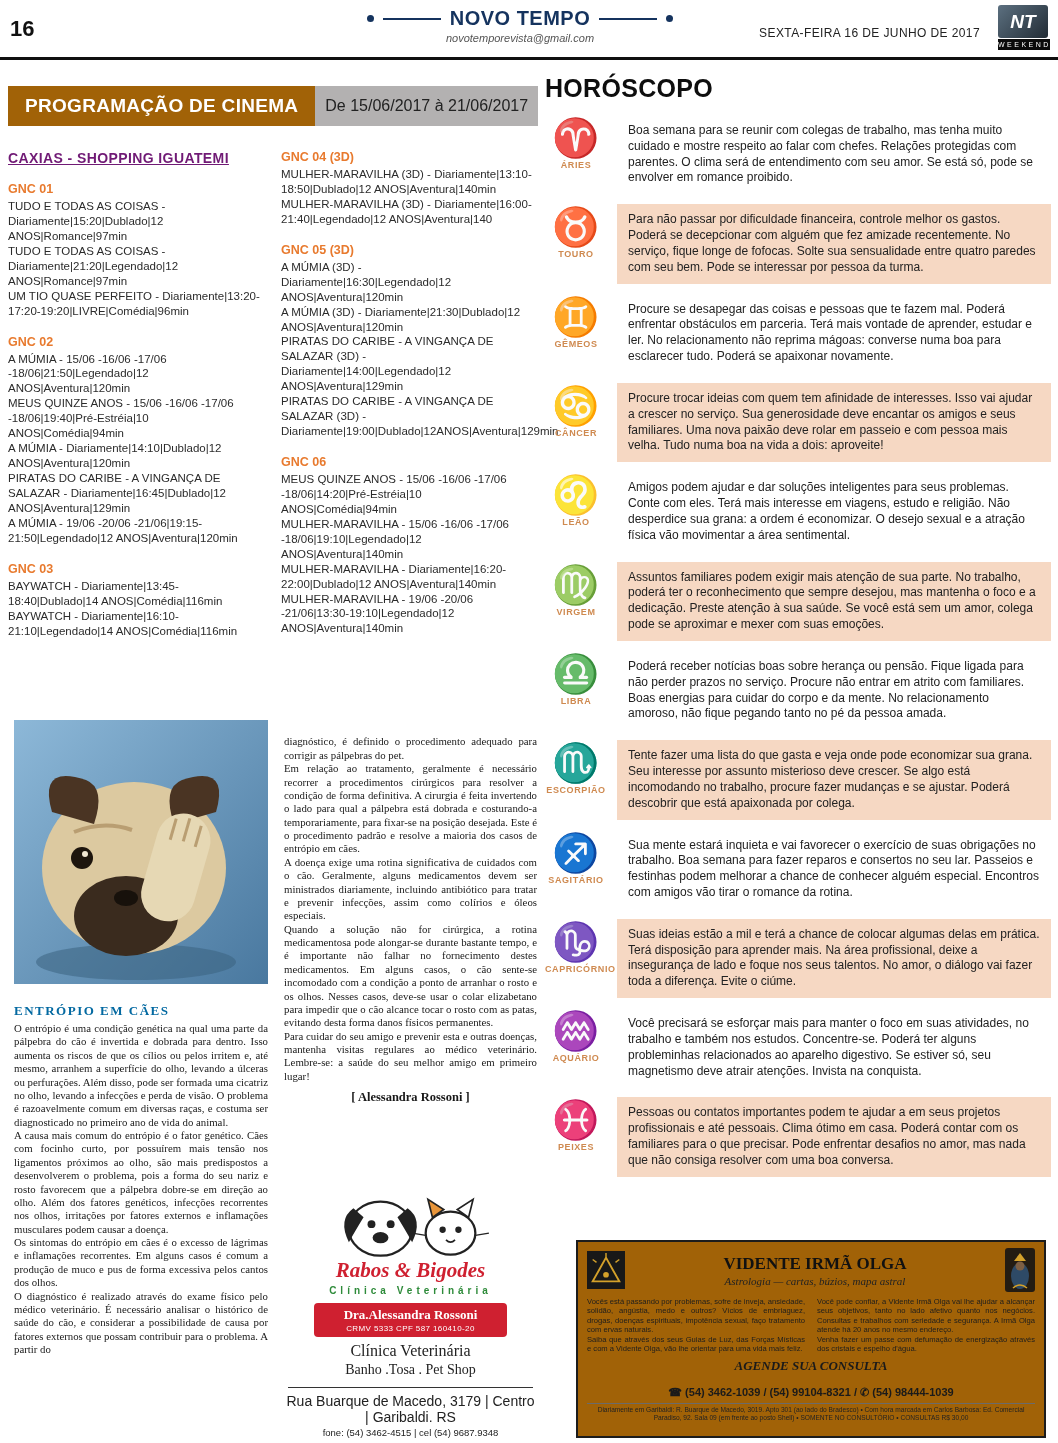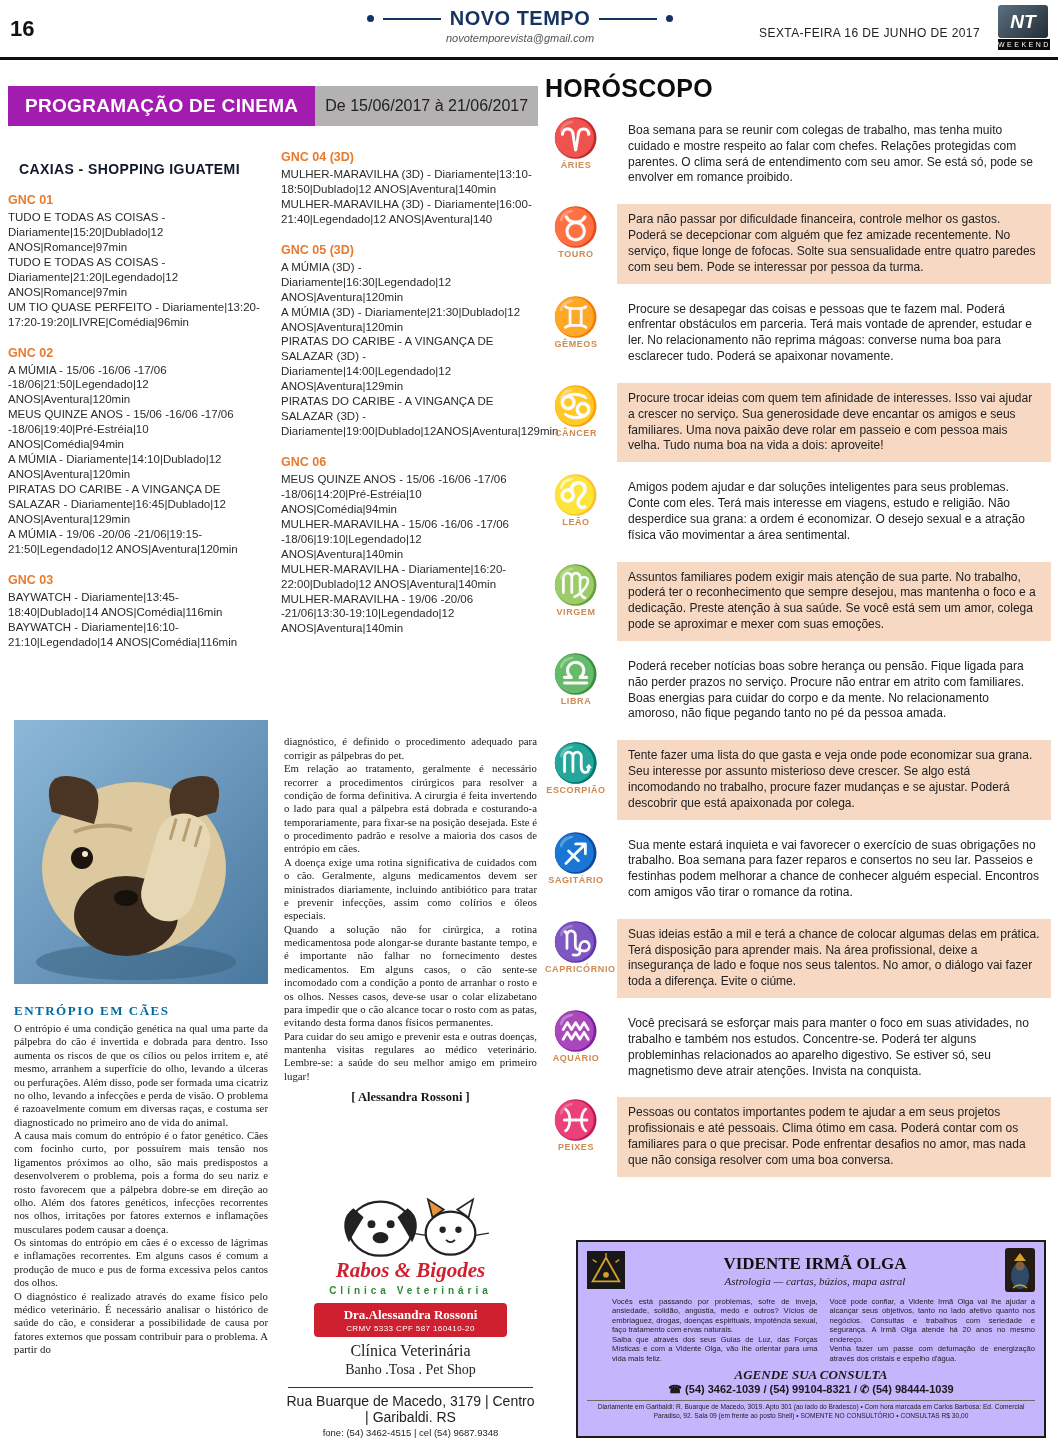--- a/index.html
+++ b/index.html
@@ -17,26 +17,26 @@
   .mast-email{font-size:11px;font-style:italic;color:#555;margin-top:2px;}
   .header-date{position:absolute;right:78px;top:26px;font-size:12px;letter-spacing:.4px;color:#222;}
   .nt-logo{position:absolute;right:8px;top:5px;width:52px;text-align:center;}
   .nt-badge{width:50px;height:33px;background:linear-gradient(135deg,#5c7080,#222c35);color:#fff;
             font-weight:bold;font-style:italic;font-size:19px;display:flex;align-items:center;justify-content:center;border-radius:3px;}
   .nt-weekend{background:#0a0a0a;color:#fff;font-size:7px;letter-spacing:2.5px;padding:2px 0;margin-top:1px;}
 
   
   .cinema{position:absolute;left:8px;top:86px;width:530px;}
   .cinema-bar{display:flex;height:40px;}
-  .cinema-title{background:#a21caf;color:#fff;font-size:19px;font-weight:bold;display:flex;align-items:center;
+  .cinema-title{background:#a16207;color:#fff;font-size:19px;font-weight:bold;display:flex;align-items:center;
                 padding:0 17px;flex:none;letter-spacing:.3px;}
   .cinema-dates{background:#b3b1b1;color:#222;font-size:16px;display:flex;align-items:center;justify-content:center;flex:1;}
   .cinema-cols{display:flex;gap:16px;margin-top:24px;}
   .cinema-col{width:257px;}
-  .venue{color:#0f172a;font-size:14px;font-weight:bold;margin:11px;letter-spacing:.4px;}
+  .venue{color:#701a75;font-size:14px;font-weight:bold;margin:0;letter-spacing:.4px;text-decoration:underline;}
   .room-name{color:#e87a2e;font-size:12.5px;font-weight:bold;margin:16px 0 3px;}
   .cinema-col.col2 .room:first-of-type .room-name{margin-top:0;}
   .room-listings{font-size:11.5px;line-height:1.3;margin:0;white-space:pre-line;color:#2b2b2b;}
 
   
   .horoscope{position:absolute;left:545px;top:74px;width:506px;}
   .h-title{font-size:25px;font-weight:bold;margin:0 0 12px;color:#0e0e0e;letter-spacing:.3px;}
   .sign-row{display:flex;gap:10px;margin-bottom:10px;align-items:flex-start;}
   .sign-rail{width:62px;flex:none;text-align:center;padding-top:4px;}
   .sign-glyph{font-size:38px;line-height:1;color:#e87a2e;}
@@ -62,29 +62,29 @@
   .vet-box-name{font-family:"Liberation Serif",serif;font-size:13px;font-weight:bold;}
   .vet-box-crmv{font-size:8px;letter-spacing:.4px;margin-top:1px;}
   .vet-line2{font-family:"Liberation Serif",serif;font-size:16px;margin-top:5px;color:#222;}
   .vet-line3{font-family:"Liberation Serif",serif;font-size:14px;margin-top:2px;color:#222;}
   .vet-divider{border-top:1.5px solid #333;margin:9px 4px 5px;}
   .vet-address{font-size:14px;color:#222;}
   .vet-phone{font-size:9.5px;margin-top:2px;color:#222;}
 
   
   .vidente{position:absolute;left:576px;top:1240px;width:470px;height:198px;border:2px solid #1c1c1c;
-           background:#c4b5fd;box-sizing:border-box;padding:6px 9px 4px;}
+           background:#a16207;box-sizing:border-box;padding:6px 9px 4px;}
   .vid-head{display:flex;align-items:center;gap:8px;}
   .vid-title-wrap{flex:1;text-align:center;}
   .vid-title{font-family:"Liberation Serif",serif;font-size:17px;font-weight:bold;color:#111;}
   .vid-sub{font-family:"Liberation Serif",serif;font-style:italic;font-size:11px;color:#222;margin-top:1px;}
-  .vid-body{display:flex;gap:12px;margin-top:5px;margin-left:25px;}
+  .vid-body{display:flex;gap:12px;margin-top:5px;}
   .vid-col{flex:1;font-size:7.6px;line-height:1.25;color:#1d1d1d;white-space:pre-line;text-align:justify;}
   .vid-agende{text-align:center;font-family:"Liberation Serif",serif;font-style:italic;font-weight:bold;font-size:13px;margin-top:4px;}
-  .vid-phones{text-align:center;font-weight:bold;font-size:11px;margin-top:0;}
+  .vid-phones{text-align:center;font-weight:bold;font-size:11px;margin-top:12px;}
   .vid-phones .ph-icon{font-size:11px;}
   .vid-footer{border-top:1px solid #6b6b6b;margin-top:4px;padding-top:2px;font-size:6.6px;line-height:1.3;
               text-align:center;color:#222;}
 </style>
 </head>
 <body>
 
 <div class="page">
 
   <header class="header">

